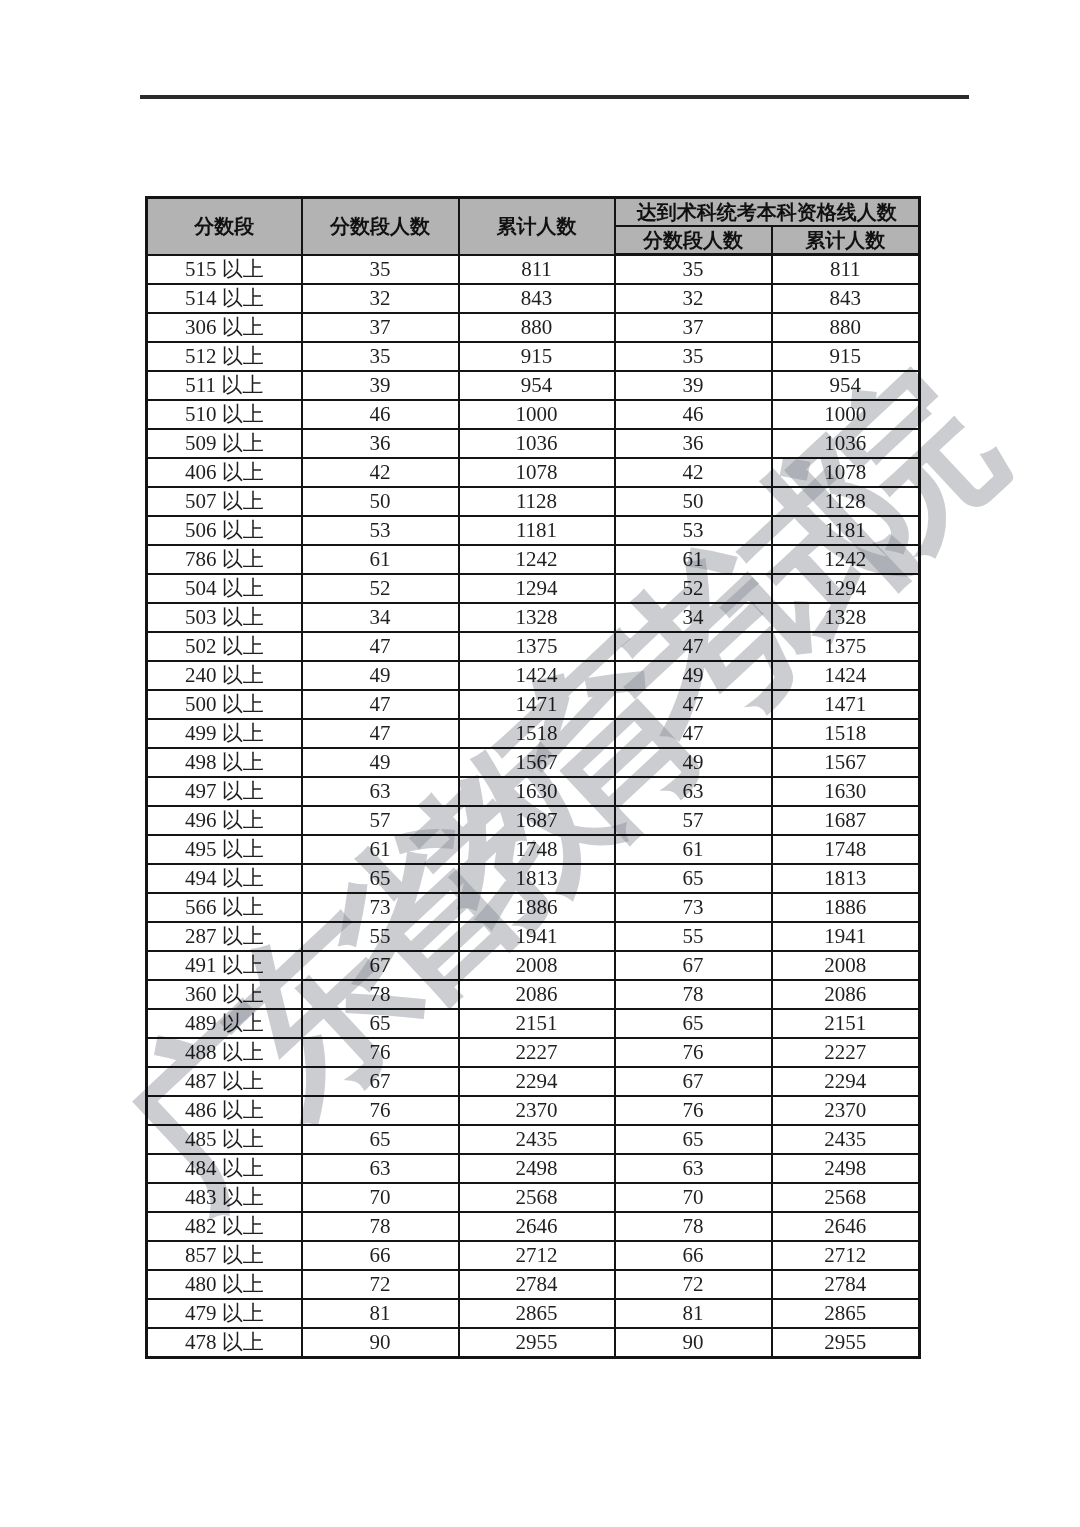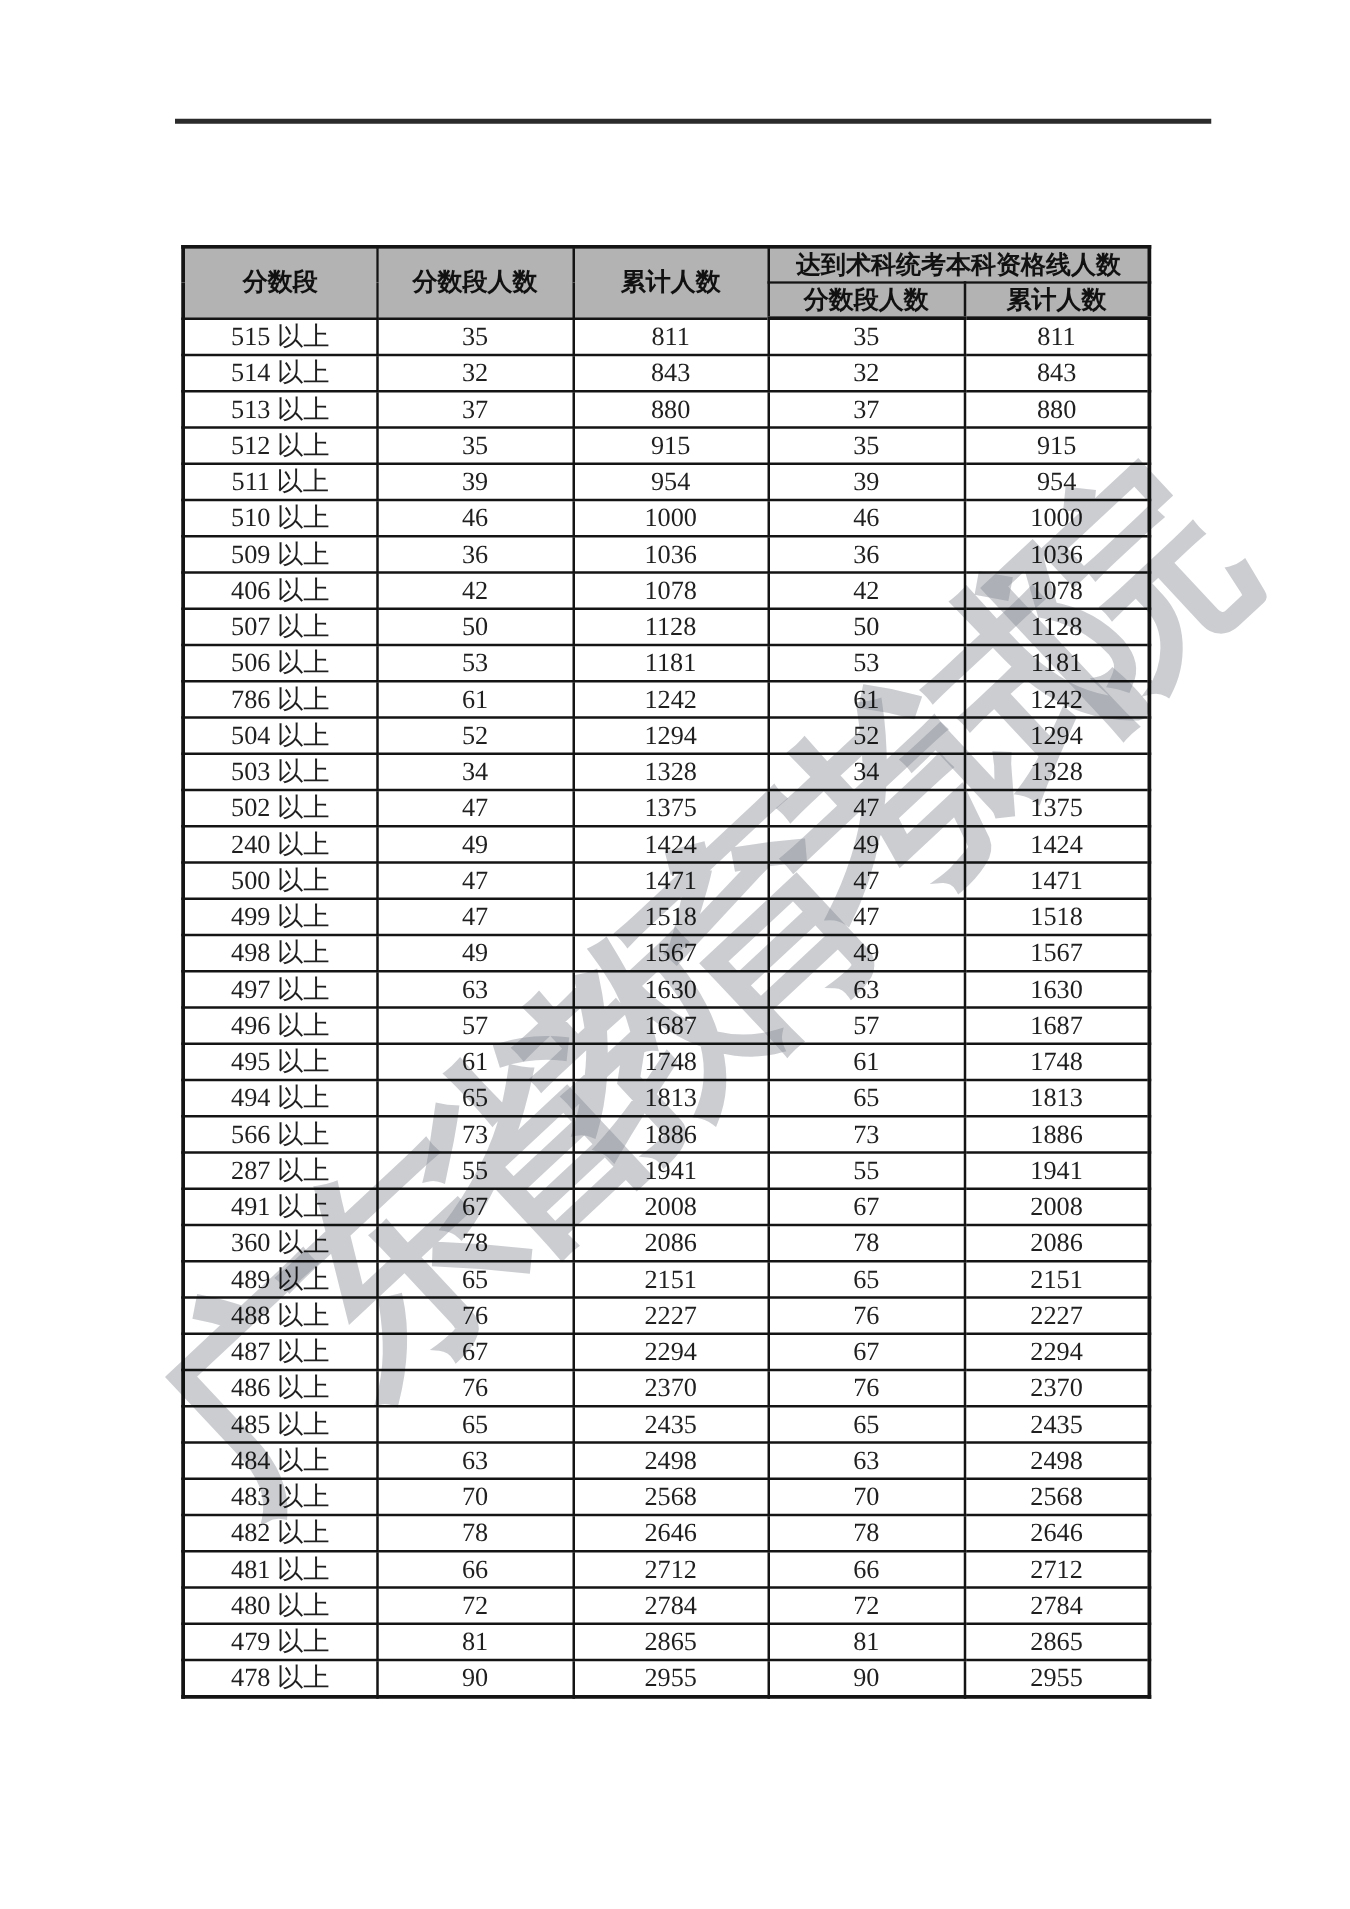--- a/index.html
+++ b/index.html
@@ -111,21 +111,21 @@
           <td>811</td>
         </tr>
         <tr>
           <td>514 以上</td>
           <td>32</td>
           <td>843</td>
           <td>32</td>
           <td>843</td>
         </tr>
         <tr>
-          <td>513 以上</td>
+          <td>306 以上</td>
           <td>37</td>
           <td>880</td>
           <td>37</td>
           <td>880</td>
         </tr>
         <tr>
           <td>512 以上</td>
           <td>35</td>
           <td>915</td>
           <td>35</td>
@@ -335,21 +335,21 @@
           <td>2568</td>
         </tr>
         <tr>
           <td>482 以上</td>
           <td>78</td>
           <td>2646</td>
           <td>78</td>
           <td>2646</td>
         </tr>
         <tr>
-          <td>481 以上</td>
+          <td>857 以上</td>
           <td>66</td>
           <td>2712</td>
           <td>66</td>
           <td>2712</td>
         </tr>
         <tr>
           <td>480 以上</td>
           <td>72</td>
           <td>2784</td>
           <td>72</td>

